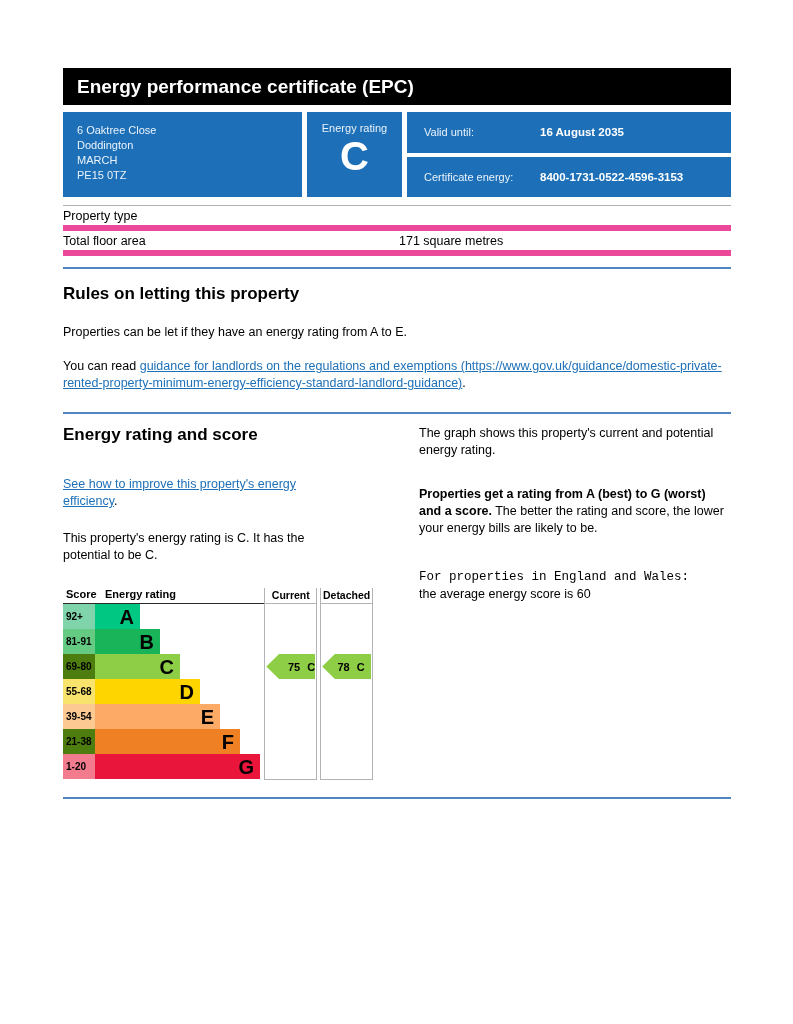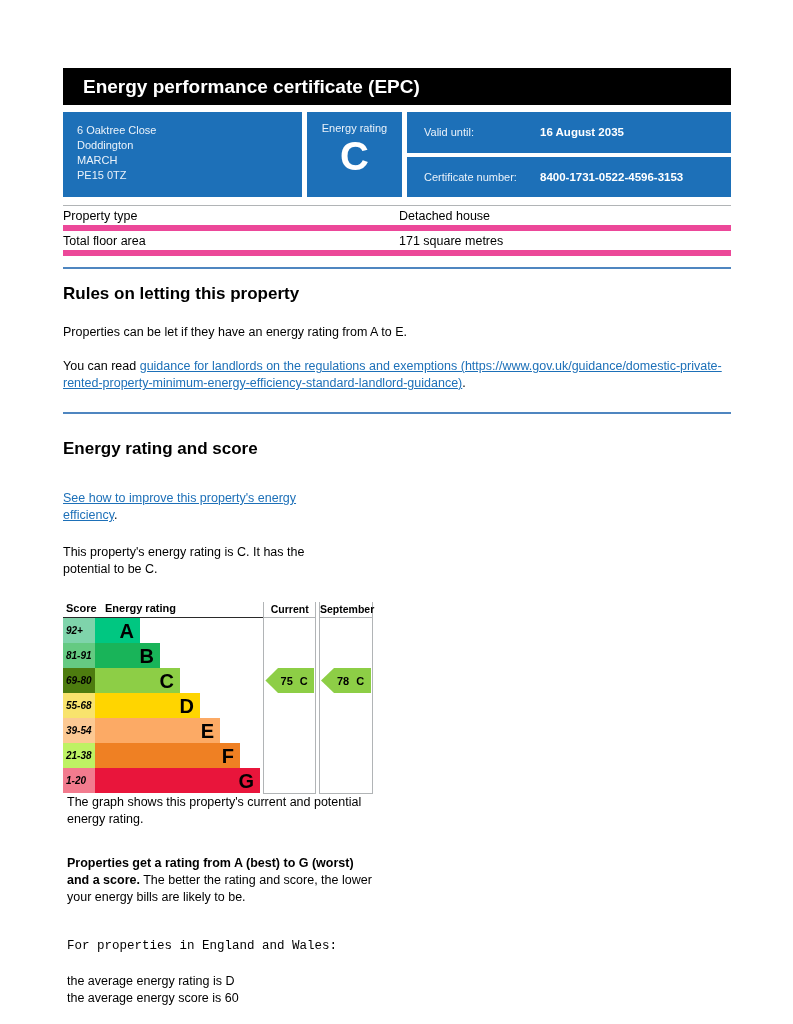--- a/index.html
+++ b/index.html
@@ -11,21 +11,21 @@
     position:relative;
     overflow:hidden;
   }
   .page { width:668px; margin-left:63px; padding-top:68px; }
 
   
   .title-bar {
     background:#000000; color:#ffffff;
     height:37px; line-height:37px;
     font-size:19px; font-weight:bold;
-    padding-left:20px;
+    padding-left:14px;
   }
 
   
   .summary { display:flex; gap:5px; margin-top:7px; height:85px; }
   .blue { background:#1d70b8; color:#ffffff; }
   .addr-box { width:239px; padding:11px 0 16px 14px; }
   .addr-line { font-size:11px; line-height:15px; color:#eaf2fa; }
   .rating-box { width:95px; text-align:center; padding-top:10px; }
   .rating-box .label { font-size:11px; color:#eaf2fa; }
   .rating-box .letter { font-size:40px; font-weight:bold; line-height:44px; }
@@ -46,38 +46,38 @@
   .d3 { margin-top:17px; }
 
   h2 { font-size:17px; font-weight:bold; }
   .rules-heading { margin-top:15px; }
   .body-text { font-size:12.5px; line-height:17px; }
   .rules-p1 { margin-top:20px; }
   .rules-p2 { margin-top:17px; }
   a.doc-link { color:#1d70b8; }
 
   
-  .columns { display:flex; margin-top:25px;flex-direction:column; }
+  .columns { display:flex; margin-top:11px; }
   .col-left { width:352px; }
   .col-right { width:312px; margin-left:4px; }
   .rating-p1 { margin-top:20px; max-width:292px; }
   .rating-link-p { margin-top:31px; max-width:285px; }
   .r-p1 { max-width:300px; }
   .r-p2 { margin-top:27px; }
   .r-p3 { margin-top:32px;font-family:Liberation Mono, monospace; }
   .r-p4 { margin-top:18px; }
 
   
   .chart { display:flex; width:310px; margin-top:24px; }
   .chart-left { width:206px; }
   .chart-left-header { display:flex; height:16px; border-bottom:1px solid #2a2a2a; font-size:11px; font-weight:bold; }
   .score-header { width:32px; padding-left:3px; }
   .rating-header { padding-left:10px; }
   .band-row { display:flex; height:25px; }
-  .score-cell { width:32px; font-size:10px; font-weight:bold; display:flex; align-items:center; padding-left:3px;font-style:italic; }
+  .score-cell { width:32px; font-size:10px; font-weight:bold; display:flex; align-items:center; padding-left:3px; }
   .band-bar { display:flex; align-items:center; justify-content:flex-end; padding-right:6px; }
   .band-letter { font-size:20px; font-weight:bold; line-height:1; }
   .chart-col { width:54px; border:1px solid #b1b4b6; border-top:0; }
   .col-potential { margin-left:3px; }
   .chart-col-header { height:16px; border-bottom:1px solid #b1b4b6; text-align:center; font-size:10.5px; font-weight:bold; line-height:15px; }
   .chart-col-body { position:relative; height:175px; }
   .rating-arrow {
     position:absolute; left:1px; right:1px; height:25px;
     display:flex; align-items:center; justify-content:center; gap:7px;
     padding-left:9px;
@@ -102,30 +102,29 @@
     <div class="rating-box blue">
       <div class="label">Energy rating</div>
       <div class="letter">C</div>
     </div>
     <div class="meta-col">
       <div class="meta-row blue">
         <span class="meta-label">Valid until:</span>
         <span class="meta-value">16 August 2035</span>
       </div>
       <div class="meta-row blue">
-        <span class="meta-label">Certificate number:</span>
+        <span class="meta-label">Certificate energy:</span>
         <span class="meta-value">8400-1731-0522-4596-3153</span>
       </div>
     </div>
   </div>
 
   <div class="prop-table">
     <div class="prop-row">
       <div class="plabel">Property type</div>
-      <div class="pvalue">Detached house</div>
     </div>
     <div class="prop-row">
       <div class="plabel">Total floor area</div>
       <div class="pvalue">171 square metres</div>
     </div>
   </div>
 
   <hr class="divider d1">
 
   <h2 class="rules-heading">Rules on letting this property</h2>
@@ -170,57 +169,56 @@
                 <span class="band-letter">D</span>
               </div>
           </div>
           <div class="band-row">
             <div class="score-cell" style="background: rgb(252, 201, 147);">39-54</div>
             <div class="band-bar" style="width: 125px; background: rgb(252, 170, 101);">
                 <span class="band-letter">E</span>
               </div>
           </div>
           <div class="band-row">
-            <div class="score-cell" style="background: #bef264;">21-38</div>
+            <div class="score-cell" style="background: #4d7c0f;">21-38</div>
             <div class="band-bar" style="width: 145px; background: rgb(239, 128, 35);">
                 <span class="band-letter">F</span>
               </div>
           </div>
           <div class="band-row">
             <div class="score-cell" style="background: rgb(242, 123, 142);">1-20</div>
             <div class="band-bar" style="width: 165px; background: rgb(233, 21, 59);">
                 <span class="band-letter">G</span>
               </div>
           </div>
         </div>
         <div class="chart-col">
           <div class="chart-col-header">Current</div>
           <div class="chart-col-body">
-            <div class="rating-arrow" style="top: 50px; background: rgb(141, 206, 70);">
+            <div class="rating-arrow" style="top: 50px; background: rgb(141, 206, 70); justify-content: flex-end;">
               <span>75</span>
               <span>C</span>
             </div>
           </div>
         </div>
         <div class="chart-col col-potential">
-          <div class="chart-col-header">September</div>
+          <div class="chart-col-header">Detached</div>
           <div class="chart-col-body">
             <div class="rating-arrow" style="top: 50px; background: rgb(141, 206, 70);">
               <span>78</span>
               <span>C</span>
             </div>
           </div>
         </div>
       </div>
     </div>
 
     <div class="col-right">
       <p class="body-text r-p1">The graph shows this property's current and potential energy rating.</p>
       <p class="body-text r-p2"><b>Properties get a rating from A (best) to G (worst) and a score.</b><span> The better the rating and score, the lower your energy bills are likely to be.</span></p>
       <p class="body-text r-p3">For properties in England and Wales:</p>
-      <div class="body-text r-p4">the average energy rating is D</div>
       <div class="body-text">the average energy score is 60</div>
     </div>
   </div>
 
   <hr class="divider d3">
 
 </div>
 
 </body></html>

